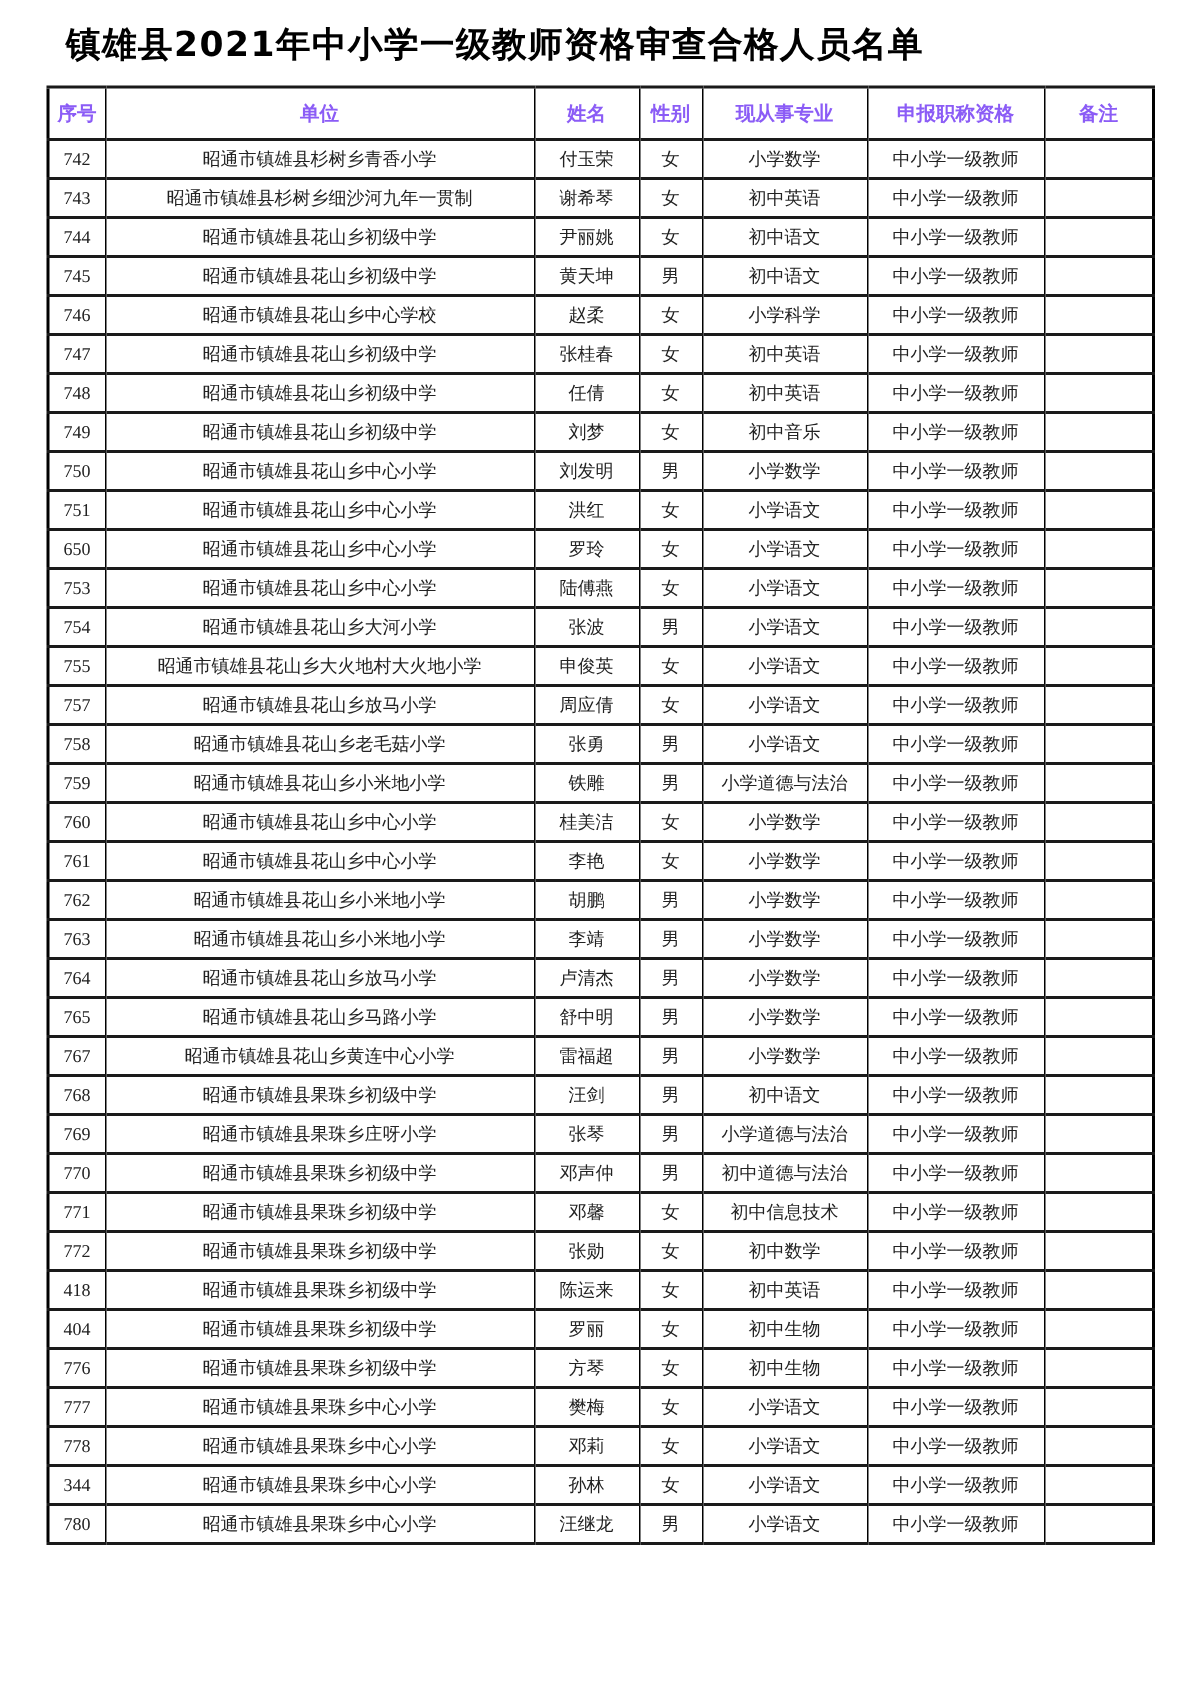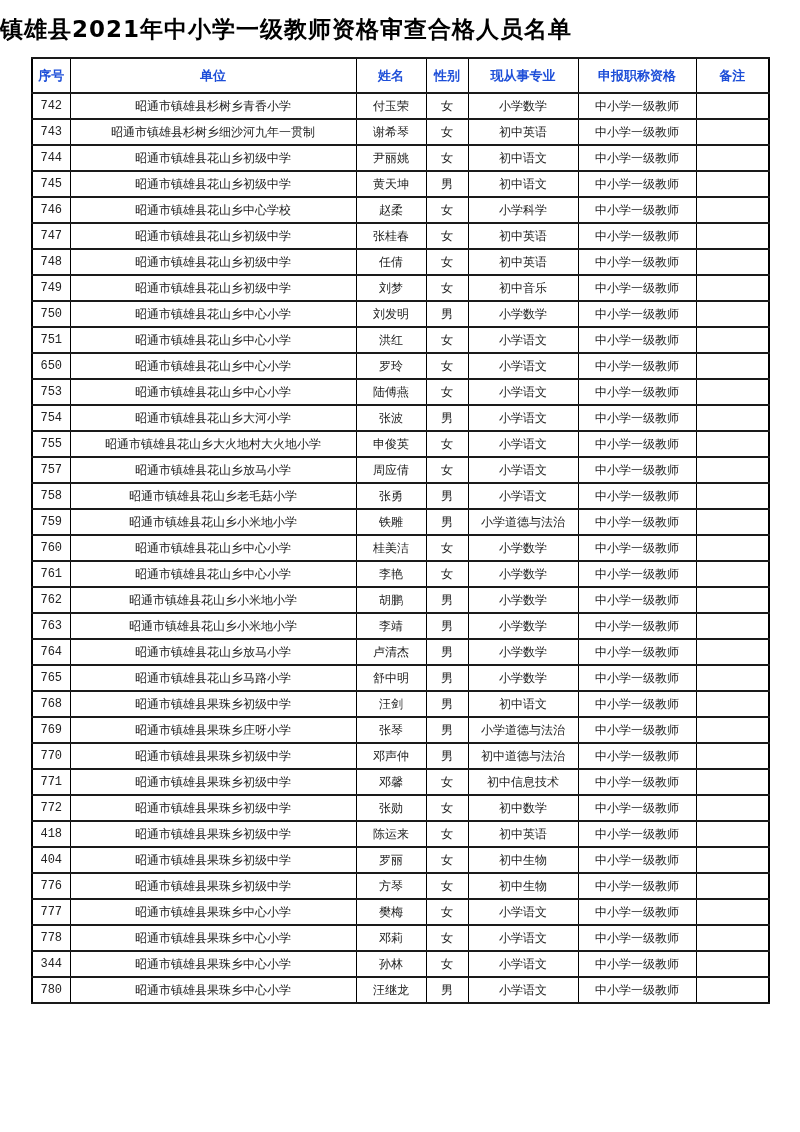--- a/index.html
+++ b/index.html
@@ -6,20 +6,21 @@
   body{
     width:800px;height:1132px;
     background:#ffffff;
     font-family:"Liberation Serif","DejaVu Serif",serif;
     color:#111;
     position:relative;
   }
   .page{position:absolute;left:0;top:0;width:800px;height:1132px;background:#fff;}
   .doc-title{
     position:absolute;left:0;top:14px;width:660px;
+    text-align:center;
     font-family:"DejaVu Sans","Liberation Sans",sans-serif;
     font-weight:bold;
     font-size:23px;
     letter-spacing:1px;
     color:#000;
     margin:0;
   }
   table.roster{
     position:absolute;left:31px;top:57px;
     width:737px;
@@ -36,30 +37,30 @@
     text-align:center;
     vertical-align:middle;
     overflow:hidden;
     white-space:nowrap;
   }
   table.roster th{
     height:33px;
     font-family:"DejaVu Sans","Liberation Sans",sans-serif;
     font-weight:bold;
     font-size:13px;
-    color:#1d4ed8;
+    color:#8b5cf6;
   }
   table.roster td{
     height:24px;
     font-size:12px;
     color:#222;
     font-weight:normal;
   }
   td.num{
-    font-family:Liberation Mono, monospace;
+    font-family:Liberation Serif, serif;
     font-size:13px;
     color:#111;
   }
 </style>
 </head>
 <body>
 
 <div class="page">
   <h1 class="doc-title">镇雄县2021年中小学一级教师资格审查合格人员名单</h1>
 
@@ -286,20 +287,29 @@
         <tr>
           <td class="num">765</td>
           <td>昭通市镇雄县花山乡马路小学</td>
           <td>舒中明</td>
           <td>男</td>
           <td>小学数学</td>
           <td>中小学一级教师</td>
           <td></td>
         </tr>
         <tr>
+          <td class="num">767</td>
+          <td>昭通市镇雄县花山乡黄连中心小学</td>
+          <td>雷福超</td>
+          <td>男</td>
+          <td>小学数学</td>
+          <td>中小学一级教师</td>
+          <td></td>
+        </tr>
+        <tr>
           <td class="num">768</td>
           <td>昭通市镇雄县果珠乡初级中学</td>
           <td>汪剑</td>
           <td>男</td>
           <td>初中语文</td>
           <td>中小学一级教师</td>
           <td></td>
         </tr>
         <tr>
           <td class="num">769</td>

